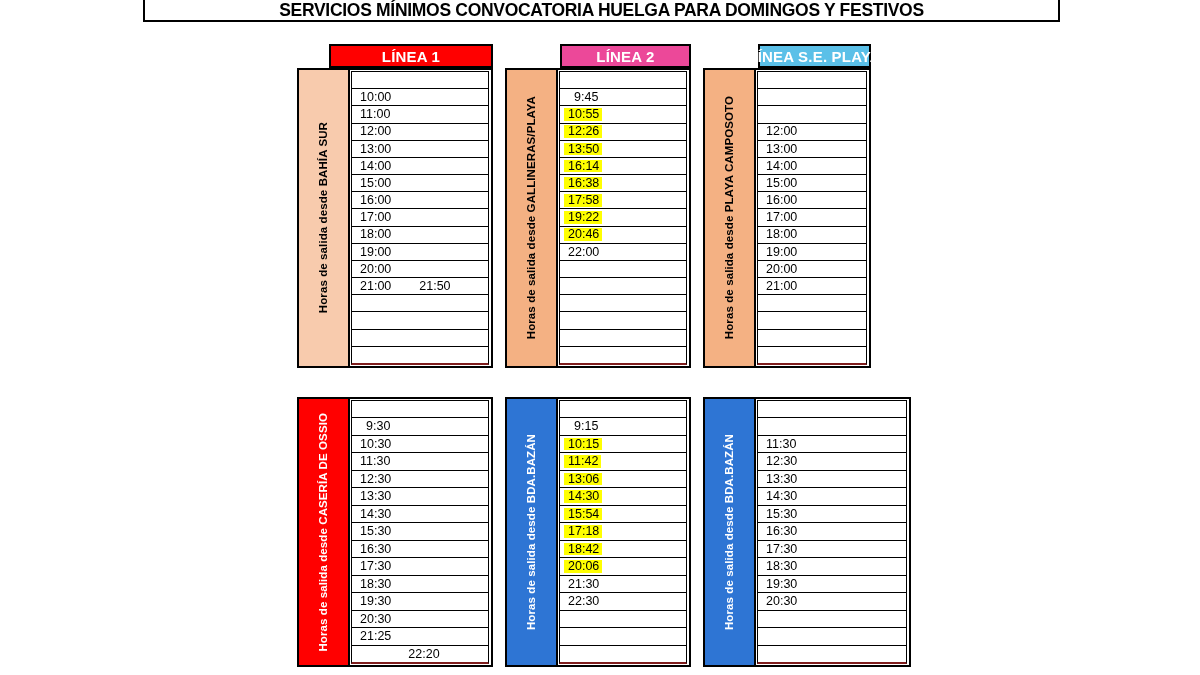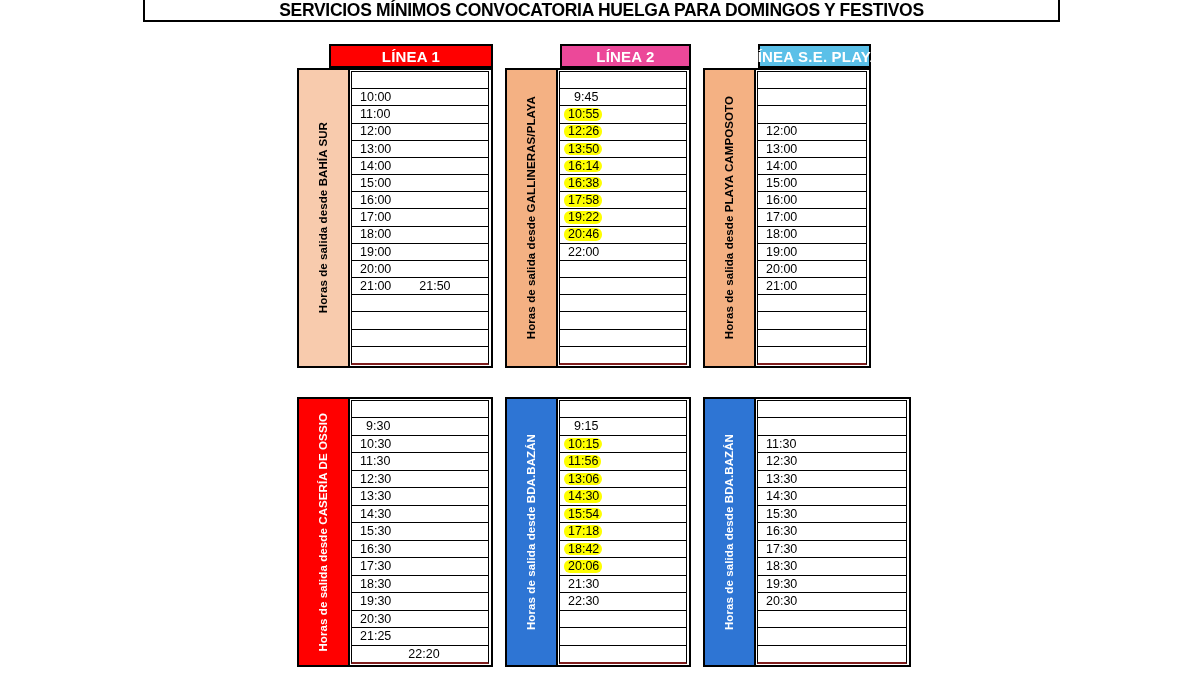--- a/index.html
+++ b/index.html
@@ -111,21 +111,20 @@
     color: #000000;
     padding-left: 8px;
     white-space: nowrap;
     line-height: 1;
   }
   .cell.hl {
     background: #ffff00;
     padding-left: 4px;
     padding-right: 3px;
     margin-left: 4px;
-    border-radius: 6px;
   }
   .cell.indent {
     padding-left: 14px;
   }
   .cell2 {
     font-size: 12.5px;
     color: #000000;
     padding-left: 28px;
     white-space: nowrap;
     line-height: 1;
@@ -344,21 +343,21 @@
         </div>
         <div class="rows">
           <div class="row"></div>
           <div class="row">
             <span class="cell indent">9:15</span>
           </div>
           <div class="row">
             <span class="cell hl">10:15</span>
           </div>
           <div class="row">
-            <span class="cell hl">11:56</span>
+            <span class="cell hl">11:42</span>
           </div>
           <div class="row">
             <span class="cell hl">13:06</span>
           </div>
           <div class="row">
             <span class="cell hl">14:30</span>
           </div>
           <div class="row">
             <span class="cell hl">15:54</span>
           </div>

